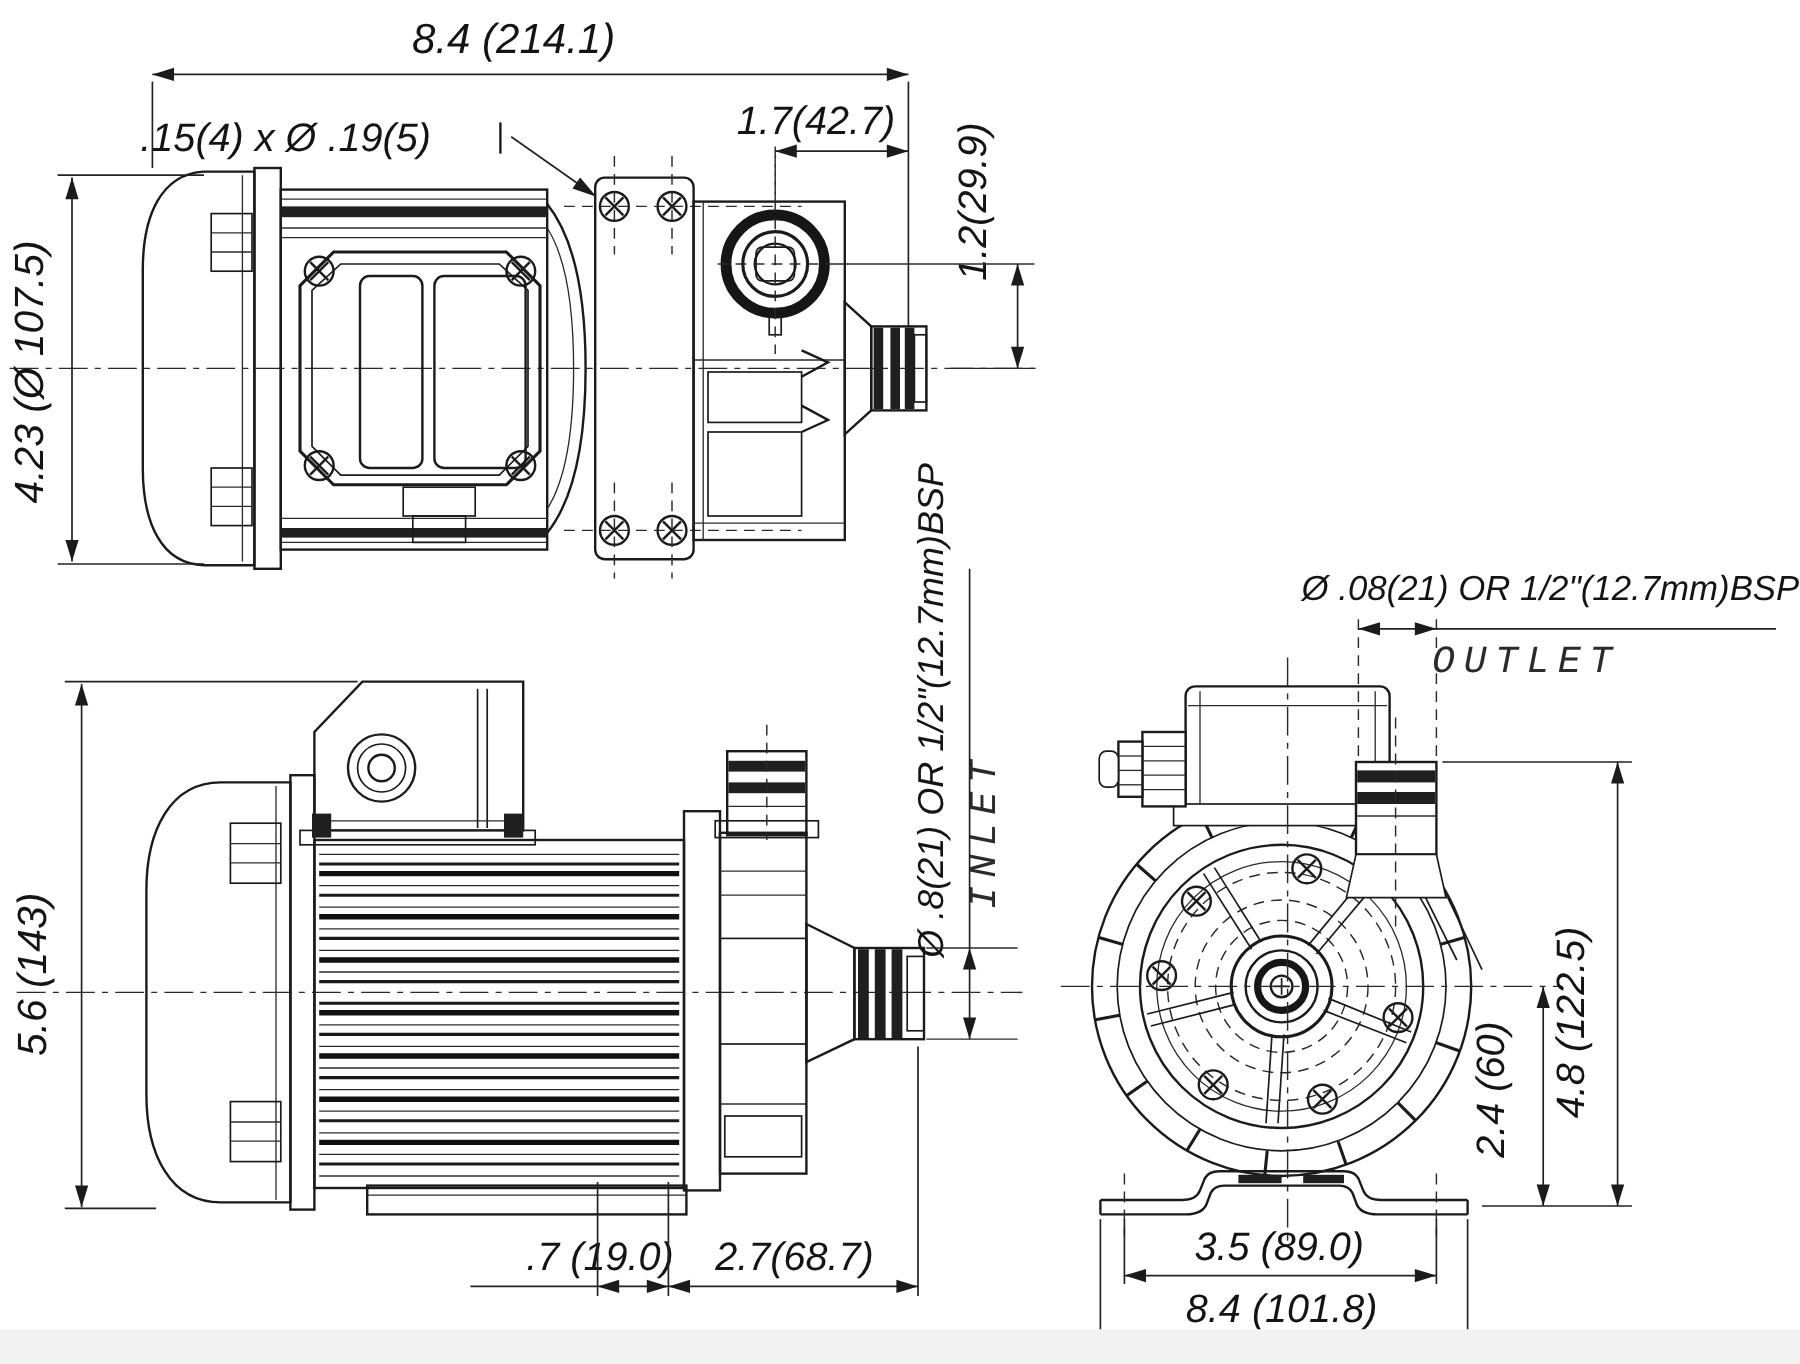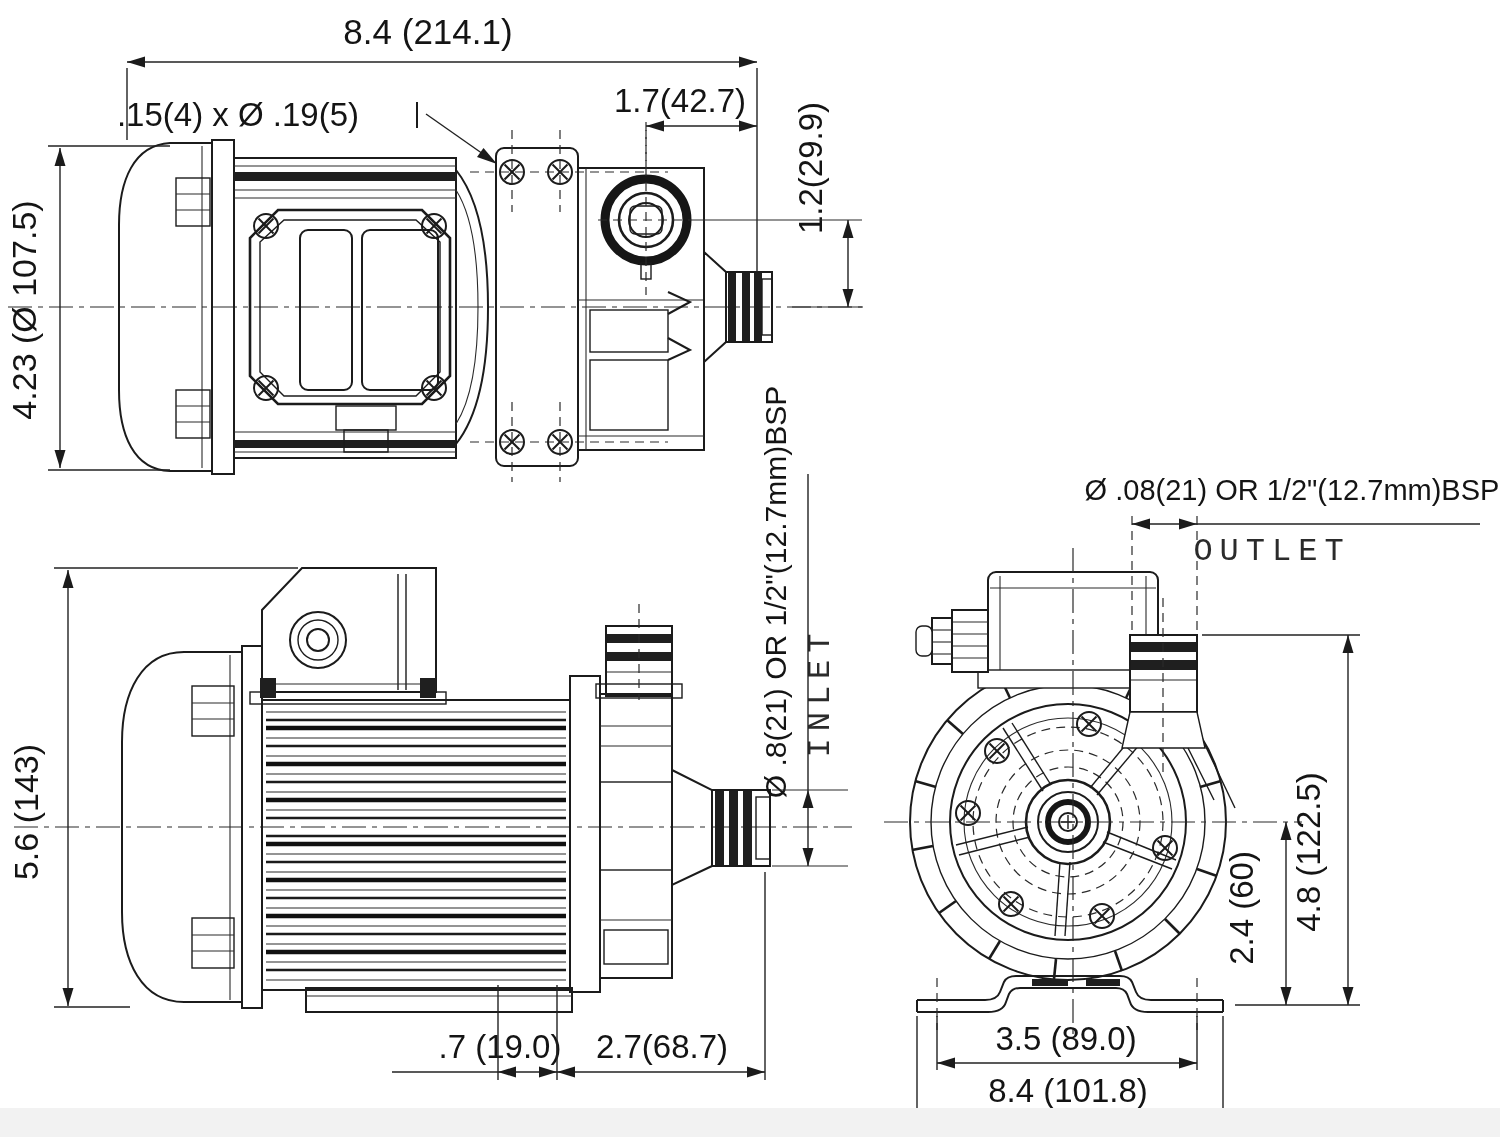--- a/index.html
+++ b/index.html
@@ -1,18 +1,18 @@
 <!DOCTYPE html>
 <html><head>
 <meta charset="utf-8">
 <style>
   html,body{margin:0;padding:0;background:#f2f2f2;}
   .canvas{
     position:relative;width:1500px;height:1108px;background:#ffffff;
-    font-family:"Liberation Sans",sans-serif;overflow:hidden;
+    font-family:"Liberation Sans",sans-serif;overflow:hidden;font-style:italic;
   }
   svg{display:block;width:1500px;height:1137px;}
   .ln{fill:none;stroke:#1b1b1b;stroke-width:2;}
   .ln14{fill:none;stroke:#1b1b1b;stroke-width:1.4;}
   .ln12{fill:none;stroke:#2a2a2a;stroke-width:1.1;}
   .ln25{fill:none;stroke:#1b1b1b;stroke-width:2.6;}
   .ln45{fill:none;stroke:#111;stroke-width:4.5;}
   .dk{fill:#1f1f1f;stroke:none;}
   .wh{fill:#ffffff;stroke:#1b1b1b;stroke-width:2;}
   .wh14{fill:#ffffff;stroke:#1b1b1b;stroke-width:1.4;}

